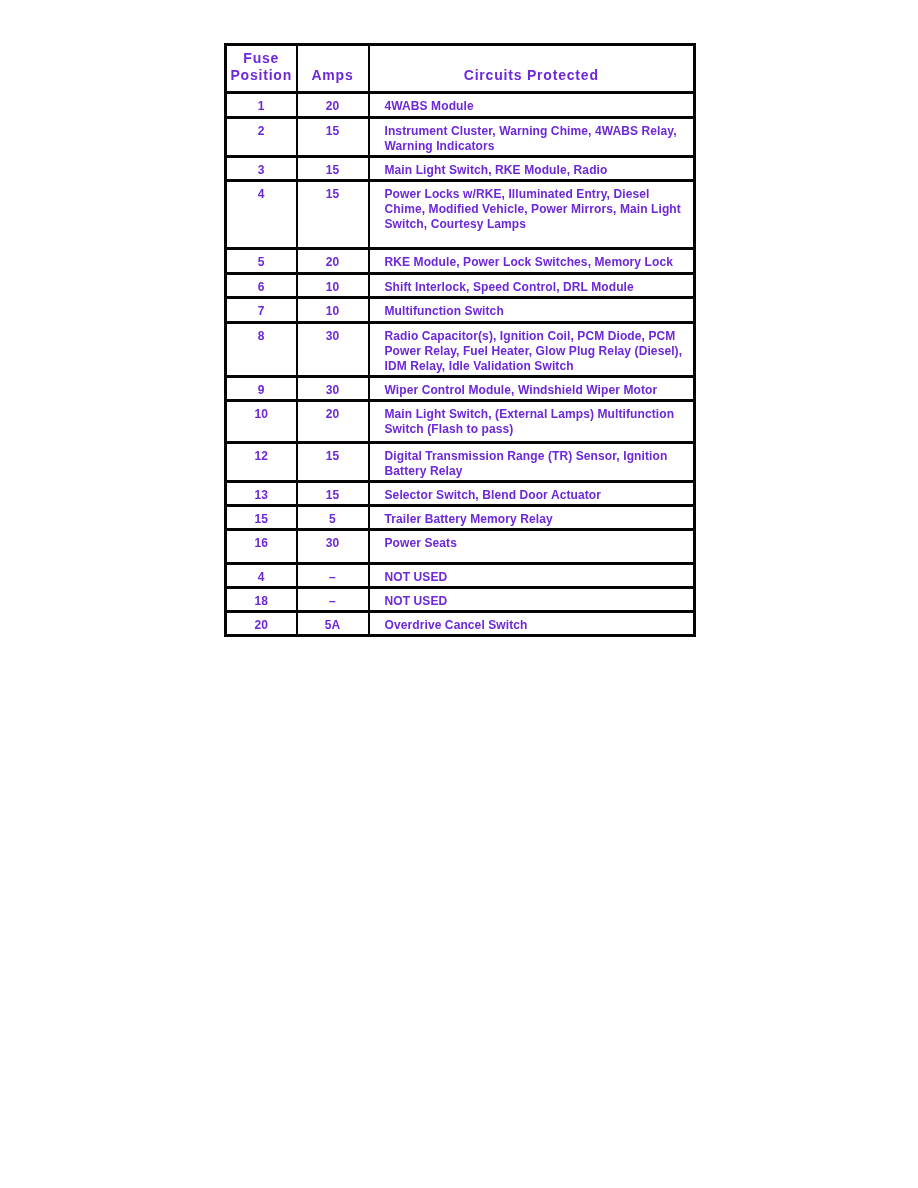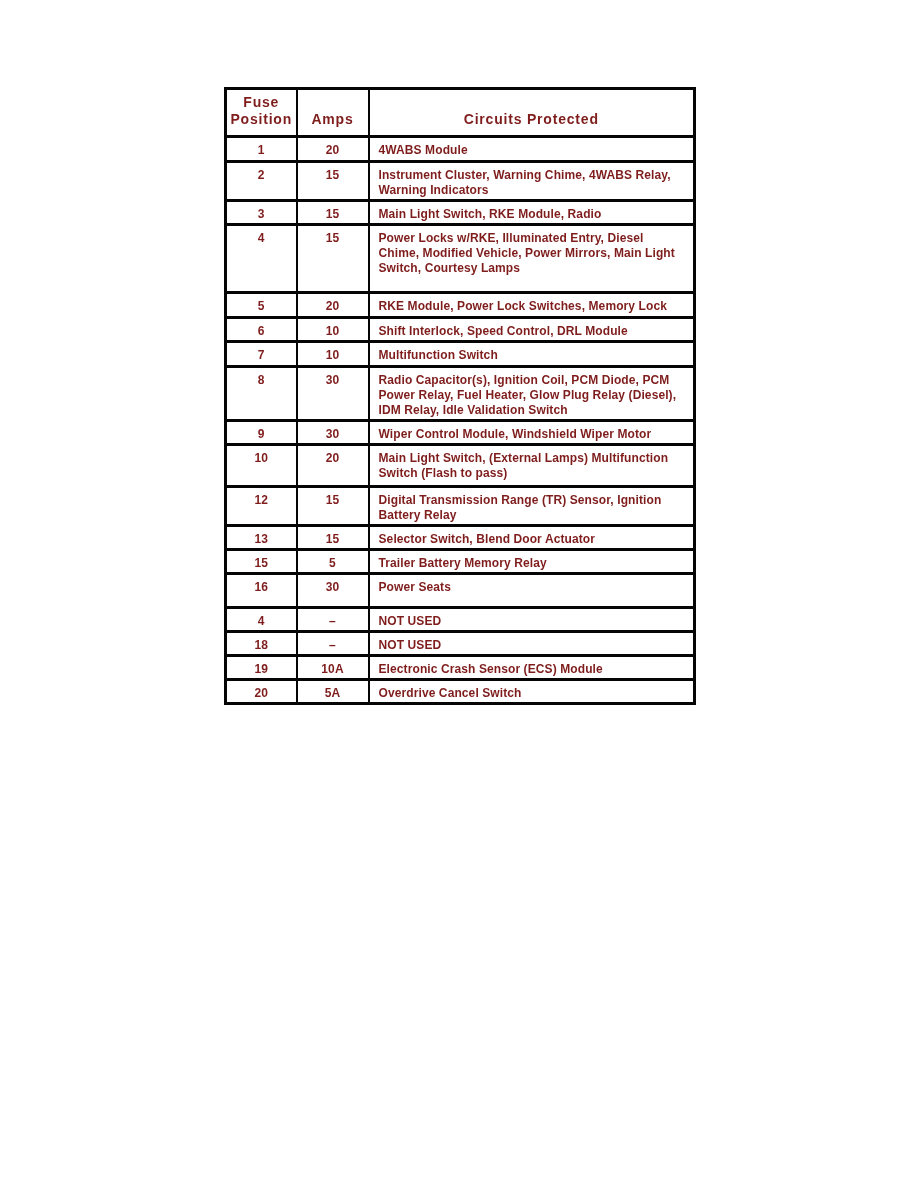--- a/index.html
+++ b/index.html
@@ -6,23 +6,22 @@
     margin: 0;
     padding: 0;
     background: #ffffff;
   }
   .page {
     position: relative;
     width: 918px;
     height: 1100px;
     background: #ffffff;
     font-family: "Liberation Sans", sans-serif;
-    color: #7f1d1d;
+    color: #6d28d9;
     overflow: hidden;
-    margin-top: 44px;
   }
   table.fuse-table {
     position: absolute;
     left: 224px;
     top: 43px;
     width: 469px;
     border-collapse: collapse;
     table-layout: fixed;
     border: 3px solid #050505;
     font-weight: bold;
@@ -50,21 +49,21 @@
     vertical-align: top;
     padding-top: 5px;
   }
   td.cell-pos, td.cell-amps {
     text-align: center;
     padding-left: 2px;
     padding-right: 2px;
   }
   td.cell-circuits {
     text-align: left;
-    padding-left: 9px;
+    padding-left: 15px;
     padding-right: 6px;
   }
 </style>
 </head>
 <body>
 
 <div class="page">
   <table class="fuse-table">
     <colgroup>
       <col style="width:71px">
@@ -152,25 +151,20 @@
         <tr style="height: 22px;">
           <td class="cell-pos">4</td>
           <td class="cell-amps">–</td>
           <td class="cell-circuits">NOT USED</td>
         </tr>
         <tr style="height: 22px;">
           <td class="cell-pos">18</td>
           <td class="cell-amps">–</td>
           <td class="cell-circuits">NOT USED</td>
         </tr>
-        <tr style="height: 21px;">
-          <td class="cell-pos">19</td>
-          <td class="cell-amps">10A</td>
-          <td class="cell-circuits">Electronic Crash Sensor (ECS) Module</td>
-        </tr>
         <tr style="height: 22px;">
           <td class="cell-pos">20</td>
           <td class="cell-amps">5A</td>
           <td class="cell-circuits">Overdrive Cancel Switch</td>
         </tr>
       </tbody>
   </table>
 </div>
 
 </body></html>

